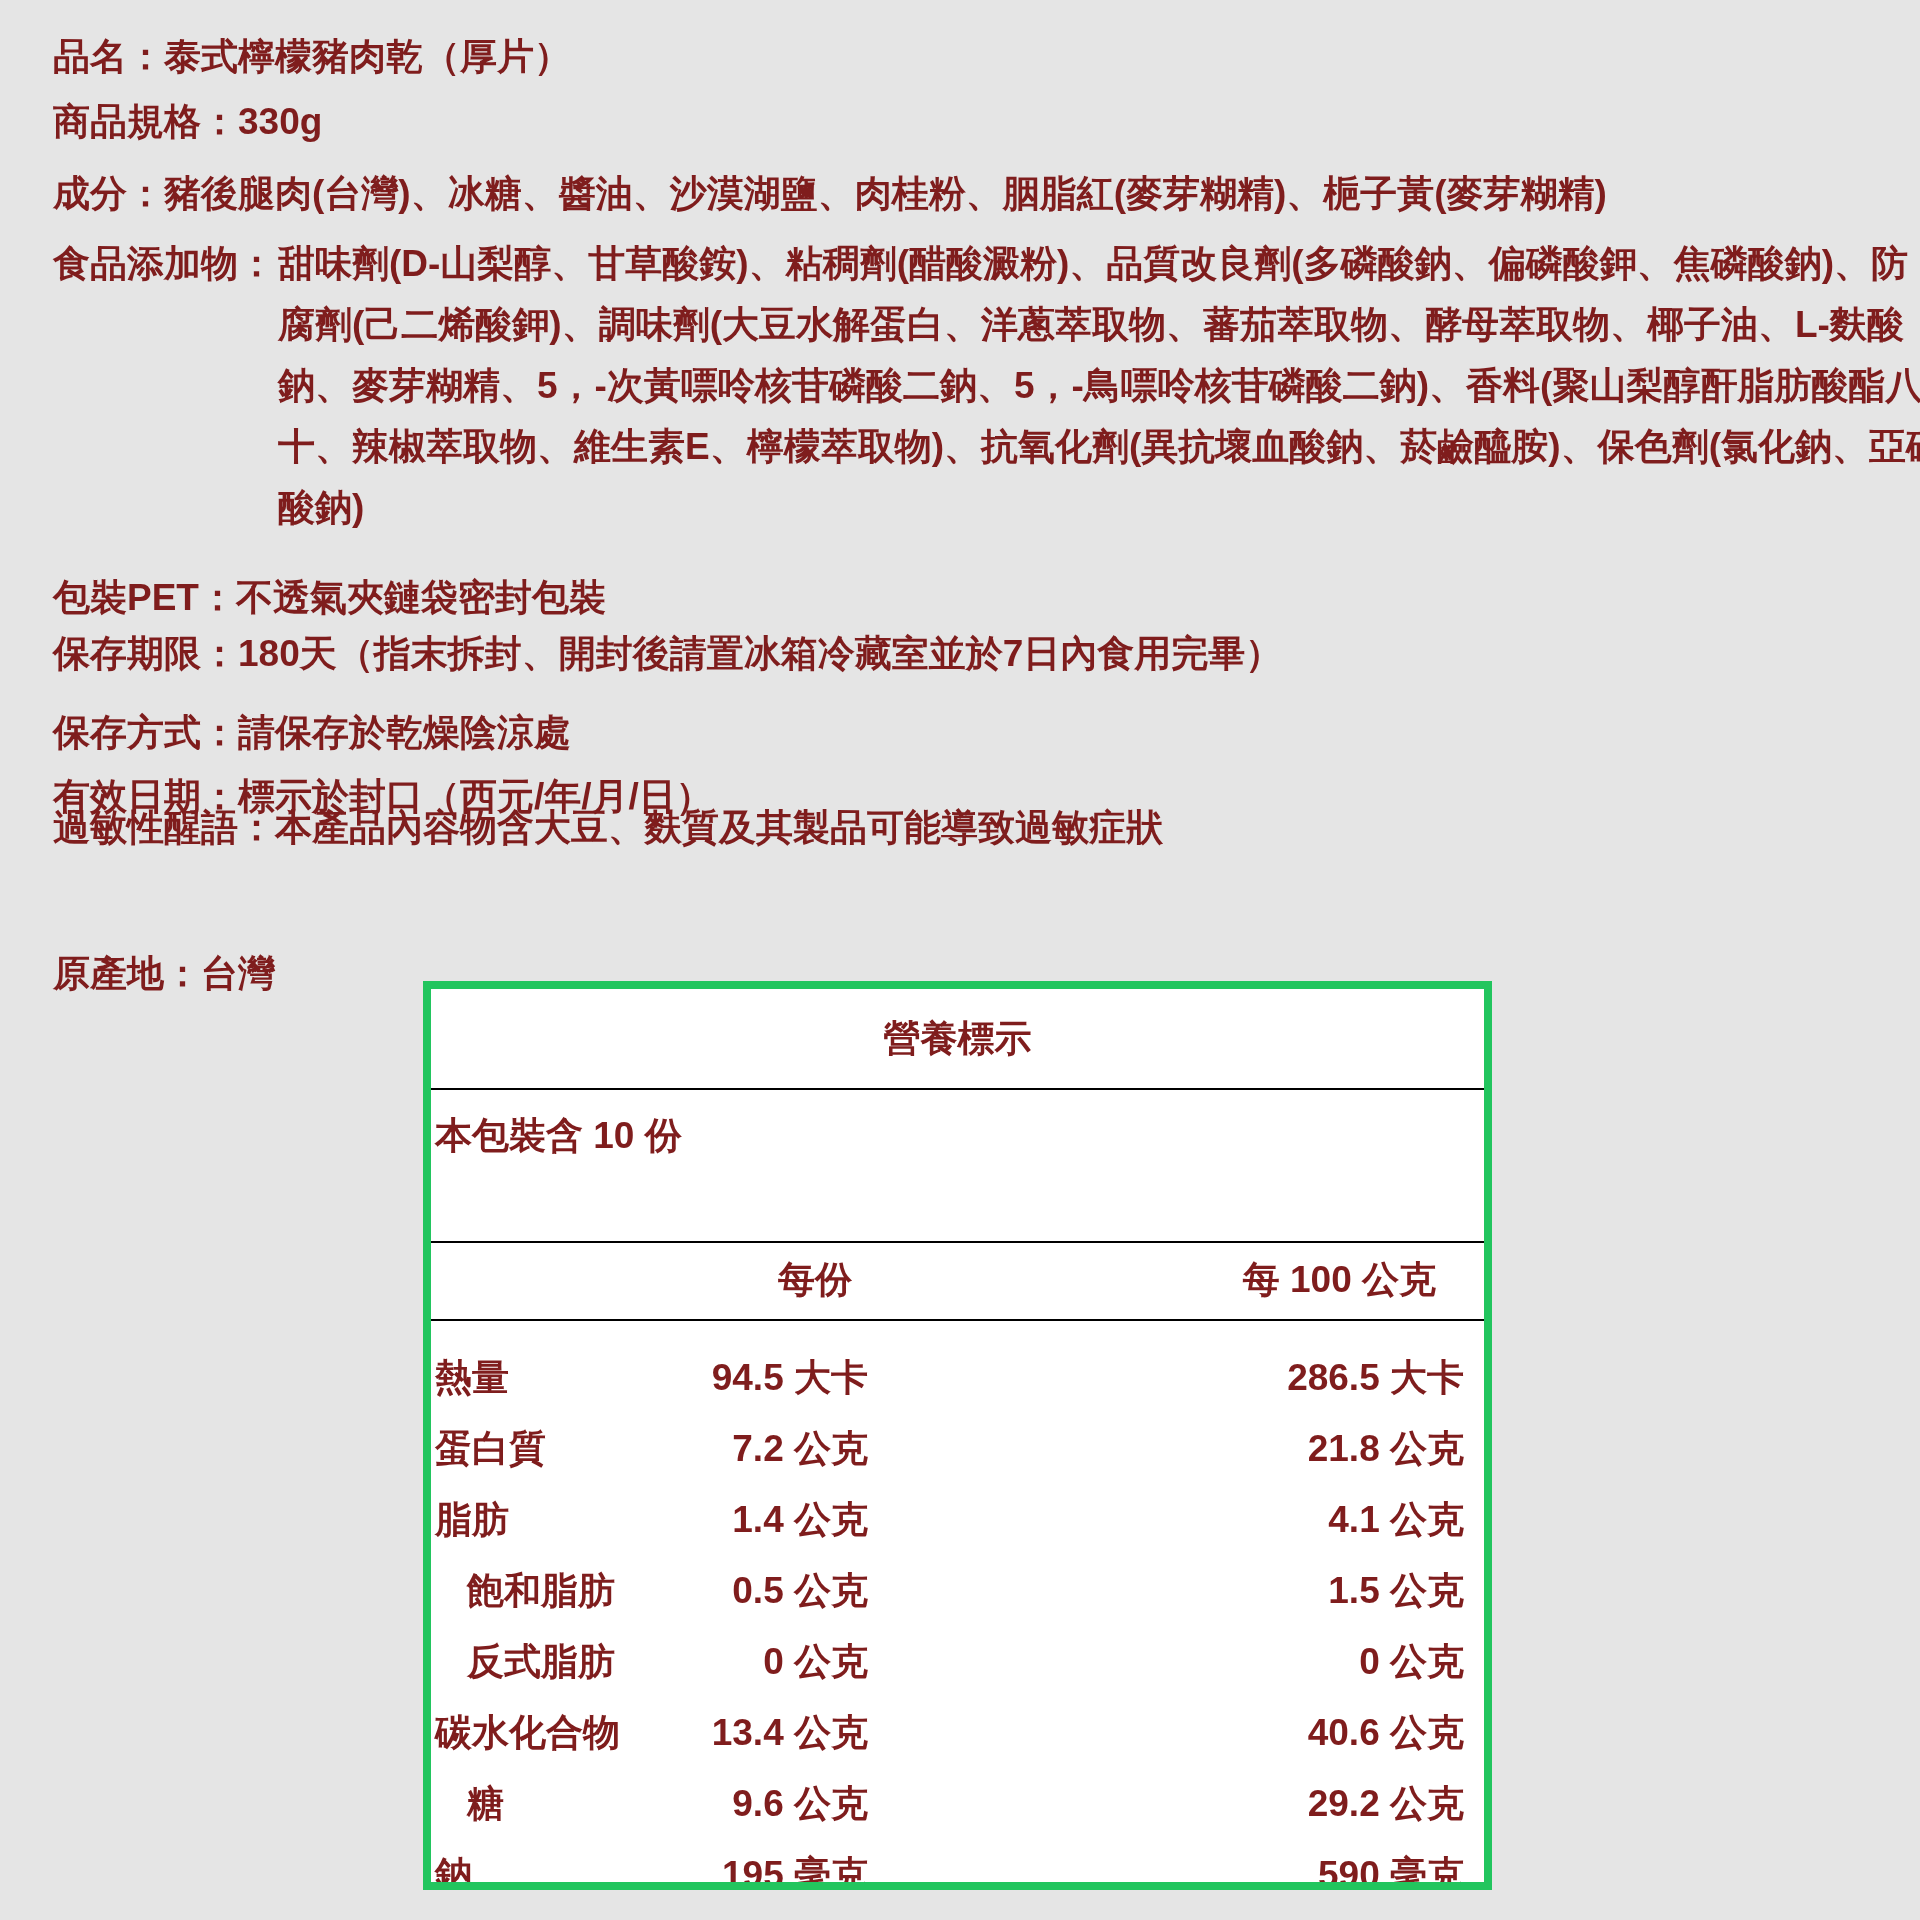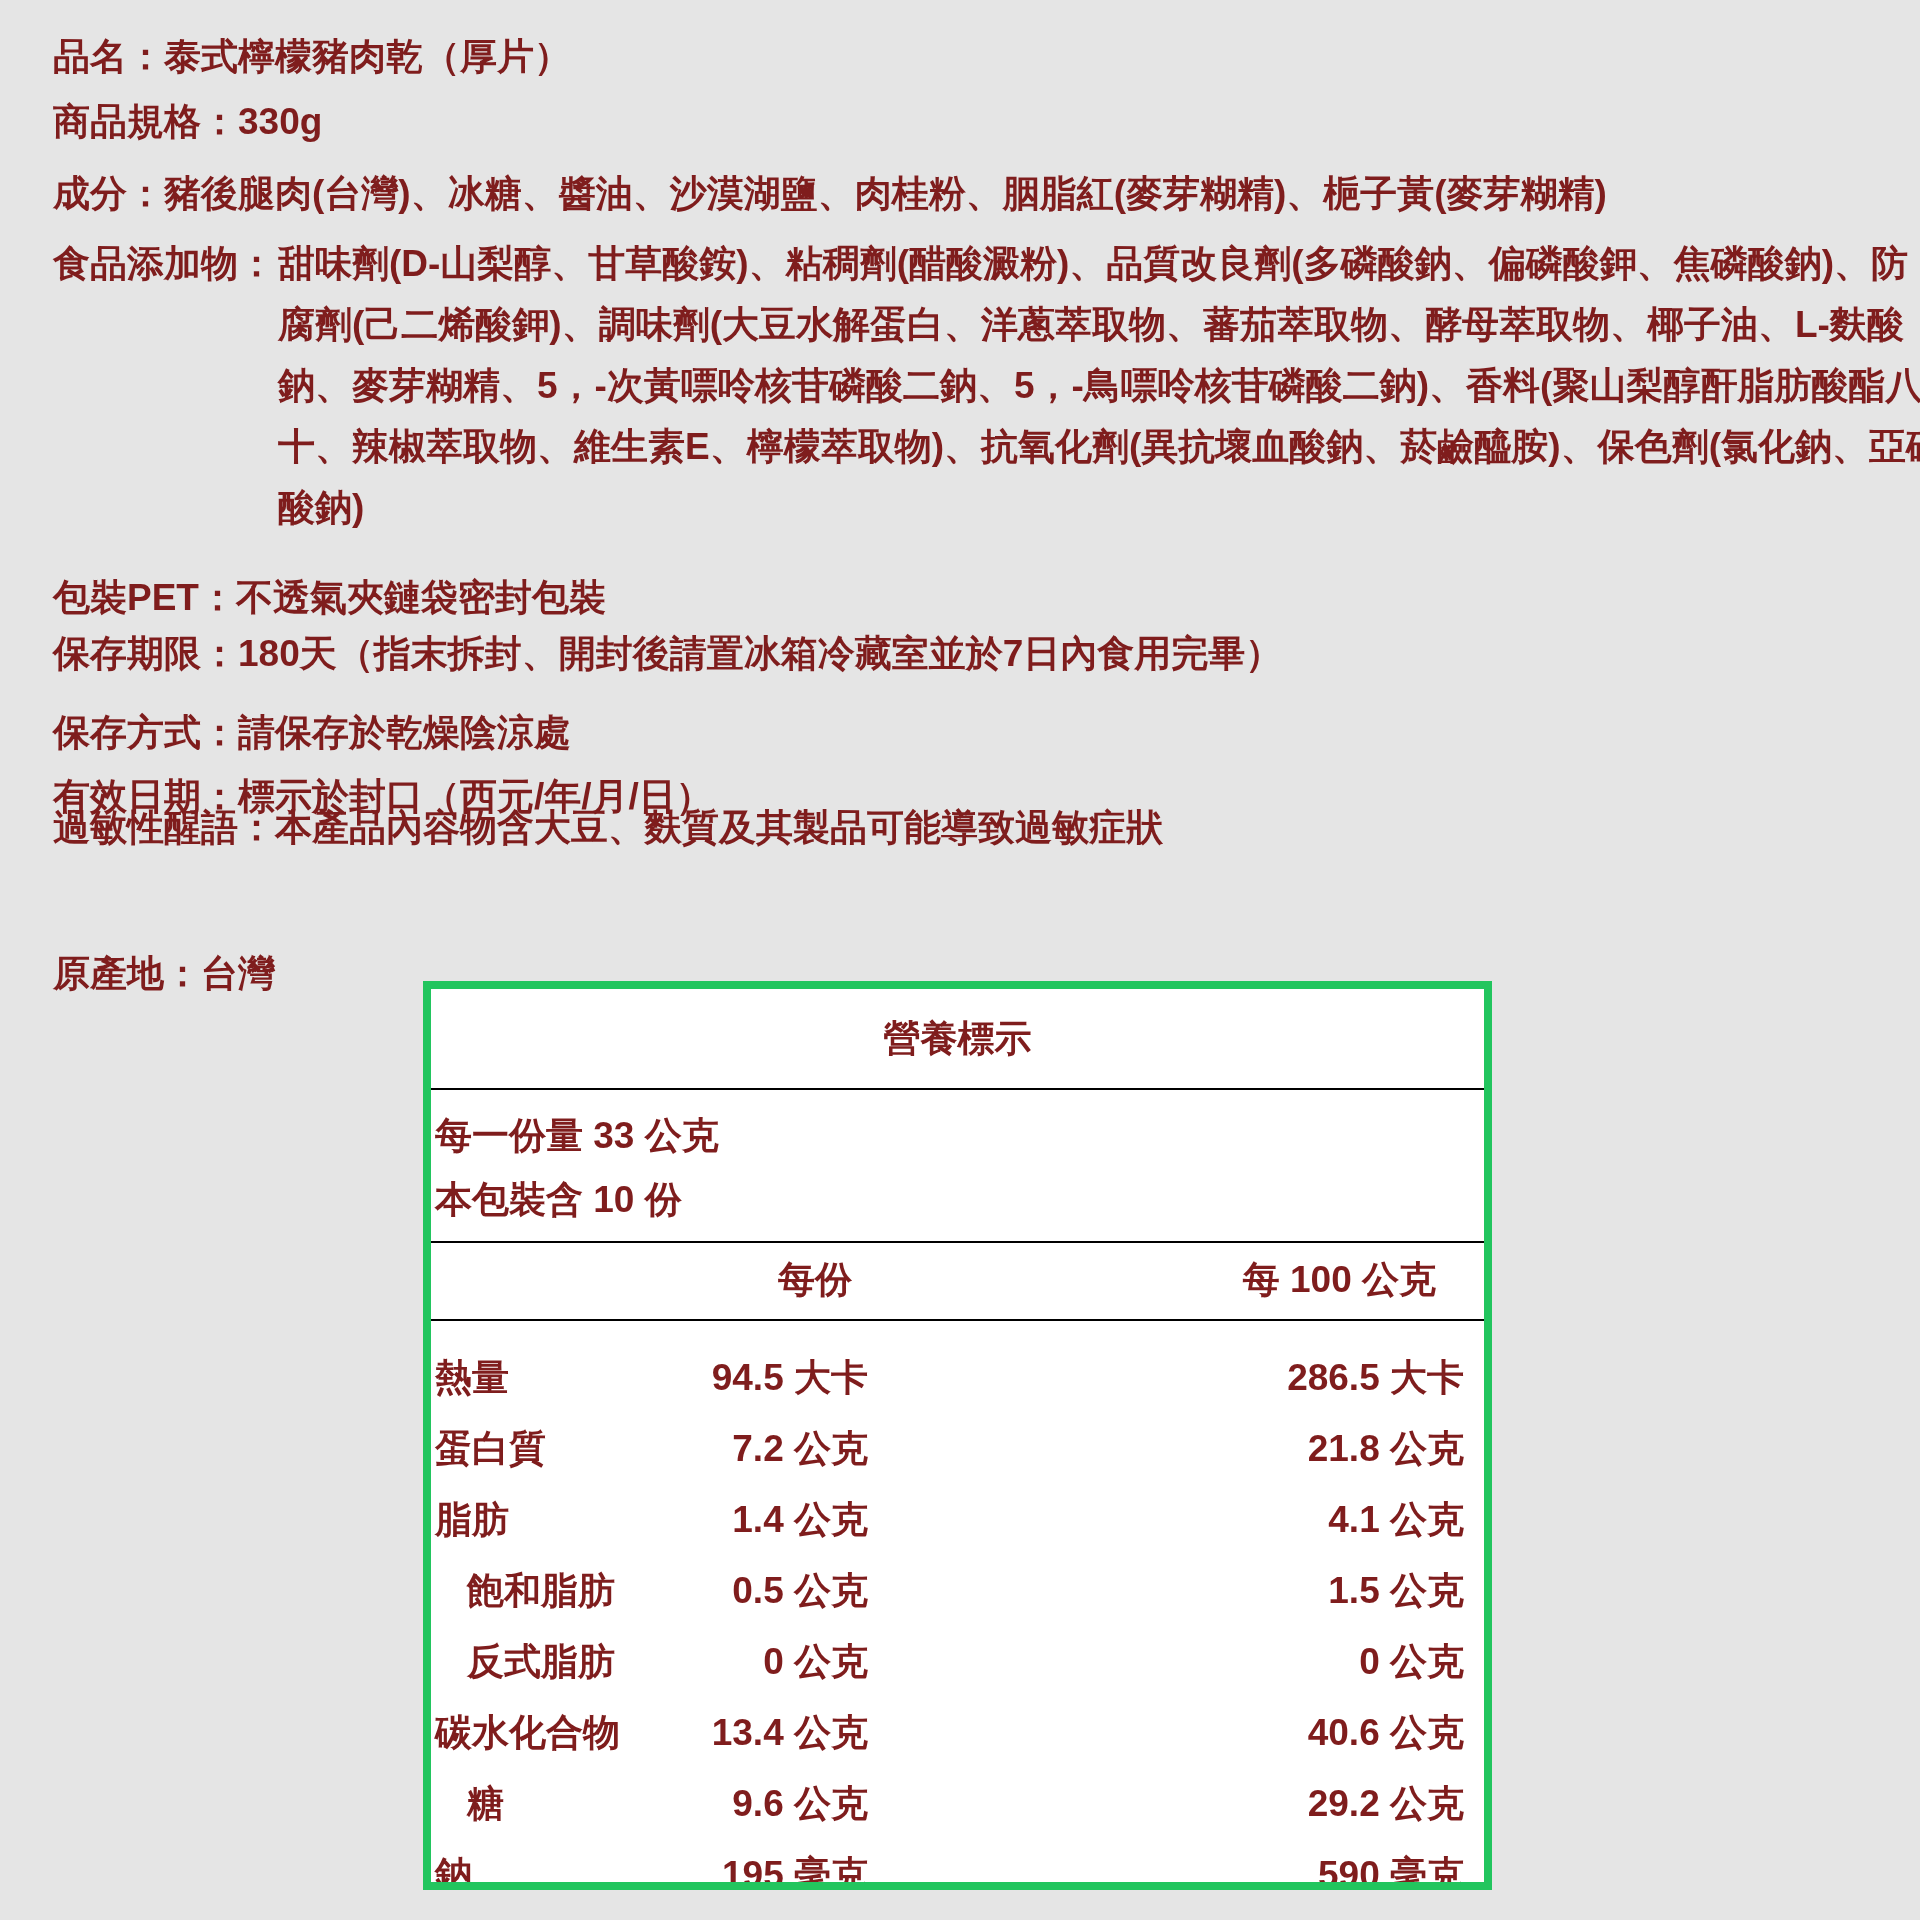--- a/index.html
+++ b/index.html
@@ -65,21 +65,20 @@
         <div class="add-line">腐劑(己二烯酸鉀)、調味劑(大豆水解蛋白、洋蔥萃取物、蕃茄萃取物、酵母萃取物、椰子油、L-麩酸</div>
         <div class="add-line">鈉、麥芽糊精、5，-次黃嘌呤核苷磷酸二鈉、5，-鳥嘌呤核苷磷酸二鈉)、香料(聚山梨醇酐脂肪酸酯八</div>
         <div class="add-line">十、辣椒萃取物、維生素E、檸檬萃取物)、抗氧化劑(異抗壞血酸鈉、菸鹼醯胺)、保色劑(氯化鈉、亞硝</div>
         <div class="add-line">酸鈉)</div>
       </div>
   </div>
 
   <div class="ntable">
     <div class="t-title">營養標示</div>
     <div class="t-serving">
-      <div>每一份量 33 公克</div>
       <div>本包裝含 10 份</div>
     </div>
     <div class="t-colhead">
       <span class="h1">每份</span>
       <span class="h2">每 100 公克</span>
     </div>
     <div class="t-body" id="t-body">
         <div class="t-row">
           <span class="name">熱量</span>
           <span class="v1">94.5 大卡</span>

